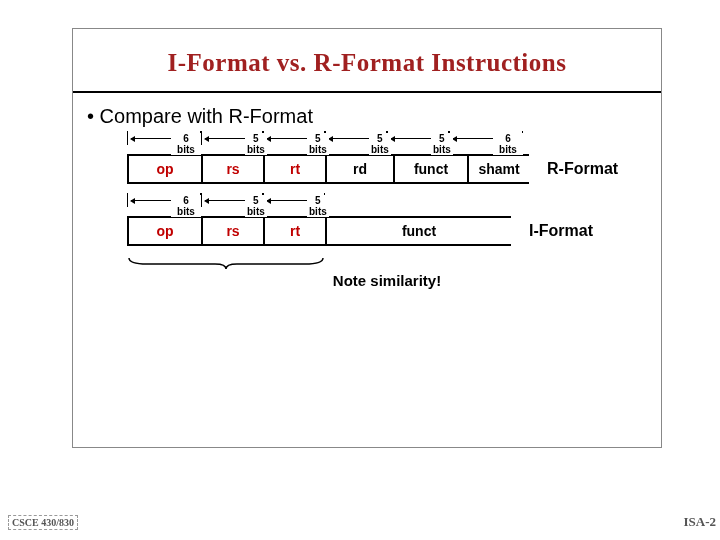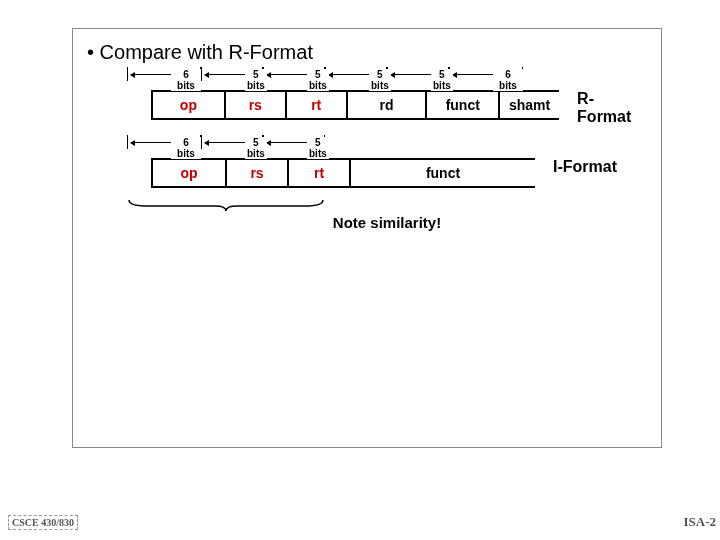--- a/index.html
+++ b/index.html
@@ -84,22 +84,22 @@
   .bits-seg .arrow::after  { right: -1px; border-left: 5px solid #000; }
   .bits-seg .lbl {
     position: relative;
     z-index: 2;
     background: #fff;
     padding: 0 2px;
     display: inline-block;
   }
   .fields-row {
     display: flex;
+    align-items: center;
     margin-top: 2px;
-    margin-left: 24px;
   }
   .field {
     border: 2px solid #000;
     border-right: none;
     height: 30px;
     display: flex;
     align-items: center;
     justify-content: center;
     font-weight: bold;
     font-size: 14px;
@@ -144,38 +144,39 @@
     font-size: 13px;
     font-weight: bold;
     color: #555;
     font-family: "Times New Roman", serif;
   }
 </style>
 </head>
 <body>
 
 <div class="slide-frame">
+  <div class="title">I-Format vs. R-Format Instructions</div>
   <div class="content">
 
     <div class="bullet">Compare with R-Format</div>
 
     <div class="diagram-wrap">
       <div class="bits-row">
         <div class="bits-seg" style="width:74px"><span class="tick-l"></span><span class="arrow"></span><span class="lbl">6 bits</span><span class="tick-r"></span></div>
         <div class="bits-seg" style="width:62px"><span class="tick-l"></span><span class="arrow"></span><span class="lbl">5 bits</span><span class="tick-r"></span></div>
         <div class="bits-seg" style="width:62px"><span class="tick-l"></span><span class="arrow"></span><span class="lbl">5 bits</span><span class="tick-r"></span></div>
         <div class="bits-seg" style="width:62px"><span class="tick-l"></span><span class="arrow"></span><span class="lbl">5 bits</span><span class="tick-r"></span></div>
         <div class="bits-seg" style="width:62px"><span class="tick-l"></span><span class="arrow"></span><span class="lbl">5 bits</span><span class="tick-r"></span></div>
         <div class="bits-seg" style="width:74px"><span class="tick-l"></span><span class="arrow"></span><span class="lbl">6 bits</span><span class="tick-r"></span></div>
       </div>
       <div class="fields-row">
         <div class="field red" style="width:74px">op</div>
         <div class="field red" style="width:62px">rs</div>
         <div class="field red" style="width:62px">rt</div>
-        <div class="field" style="width:81px">rd</div>
+        <div class="field" style="width:68px">rd</div>
         <div class="field" style="width:74px">funct</div>
         <div class="field" style="width:62px">shamt</div>
         <div class="format-label">R-Format</div>
       </div>
     </div>
 
     <div style="height:14px"></div>
 
     <div class="diagram-wrap">
       <div class="bits-row">

